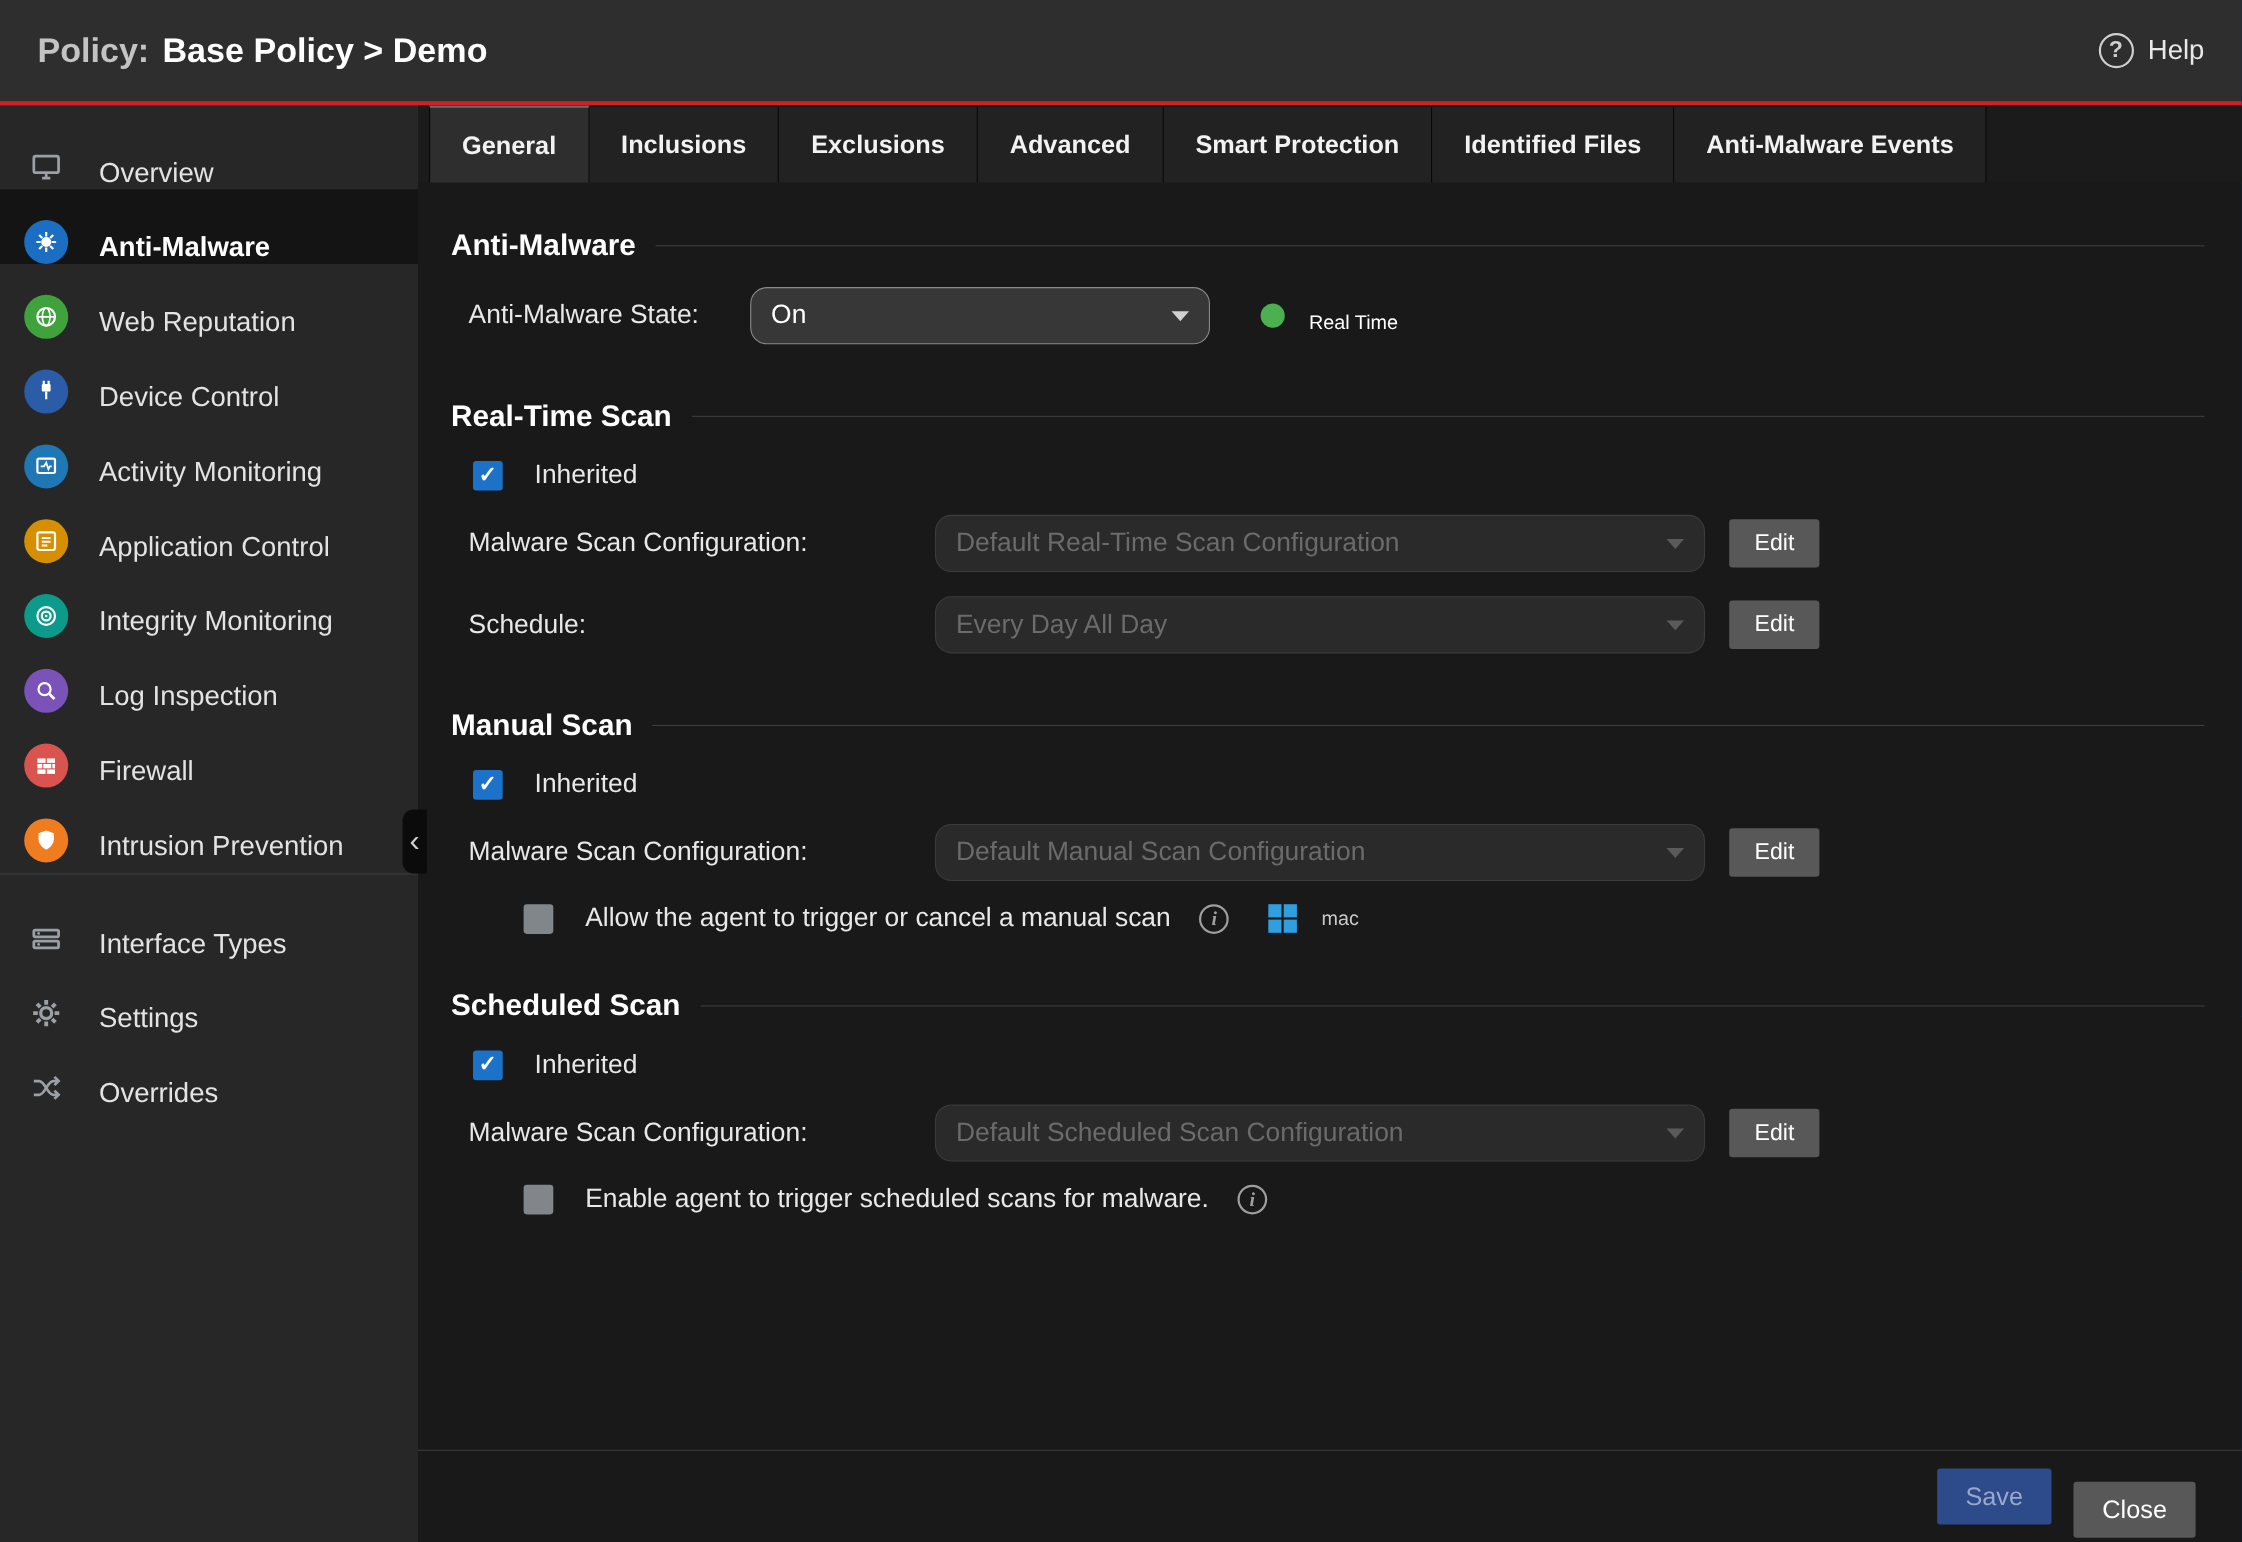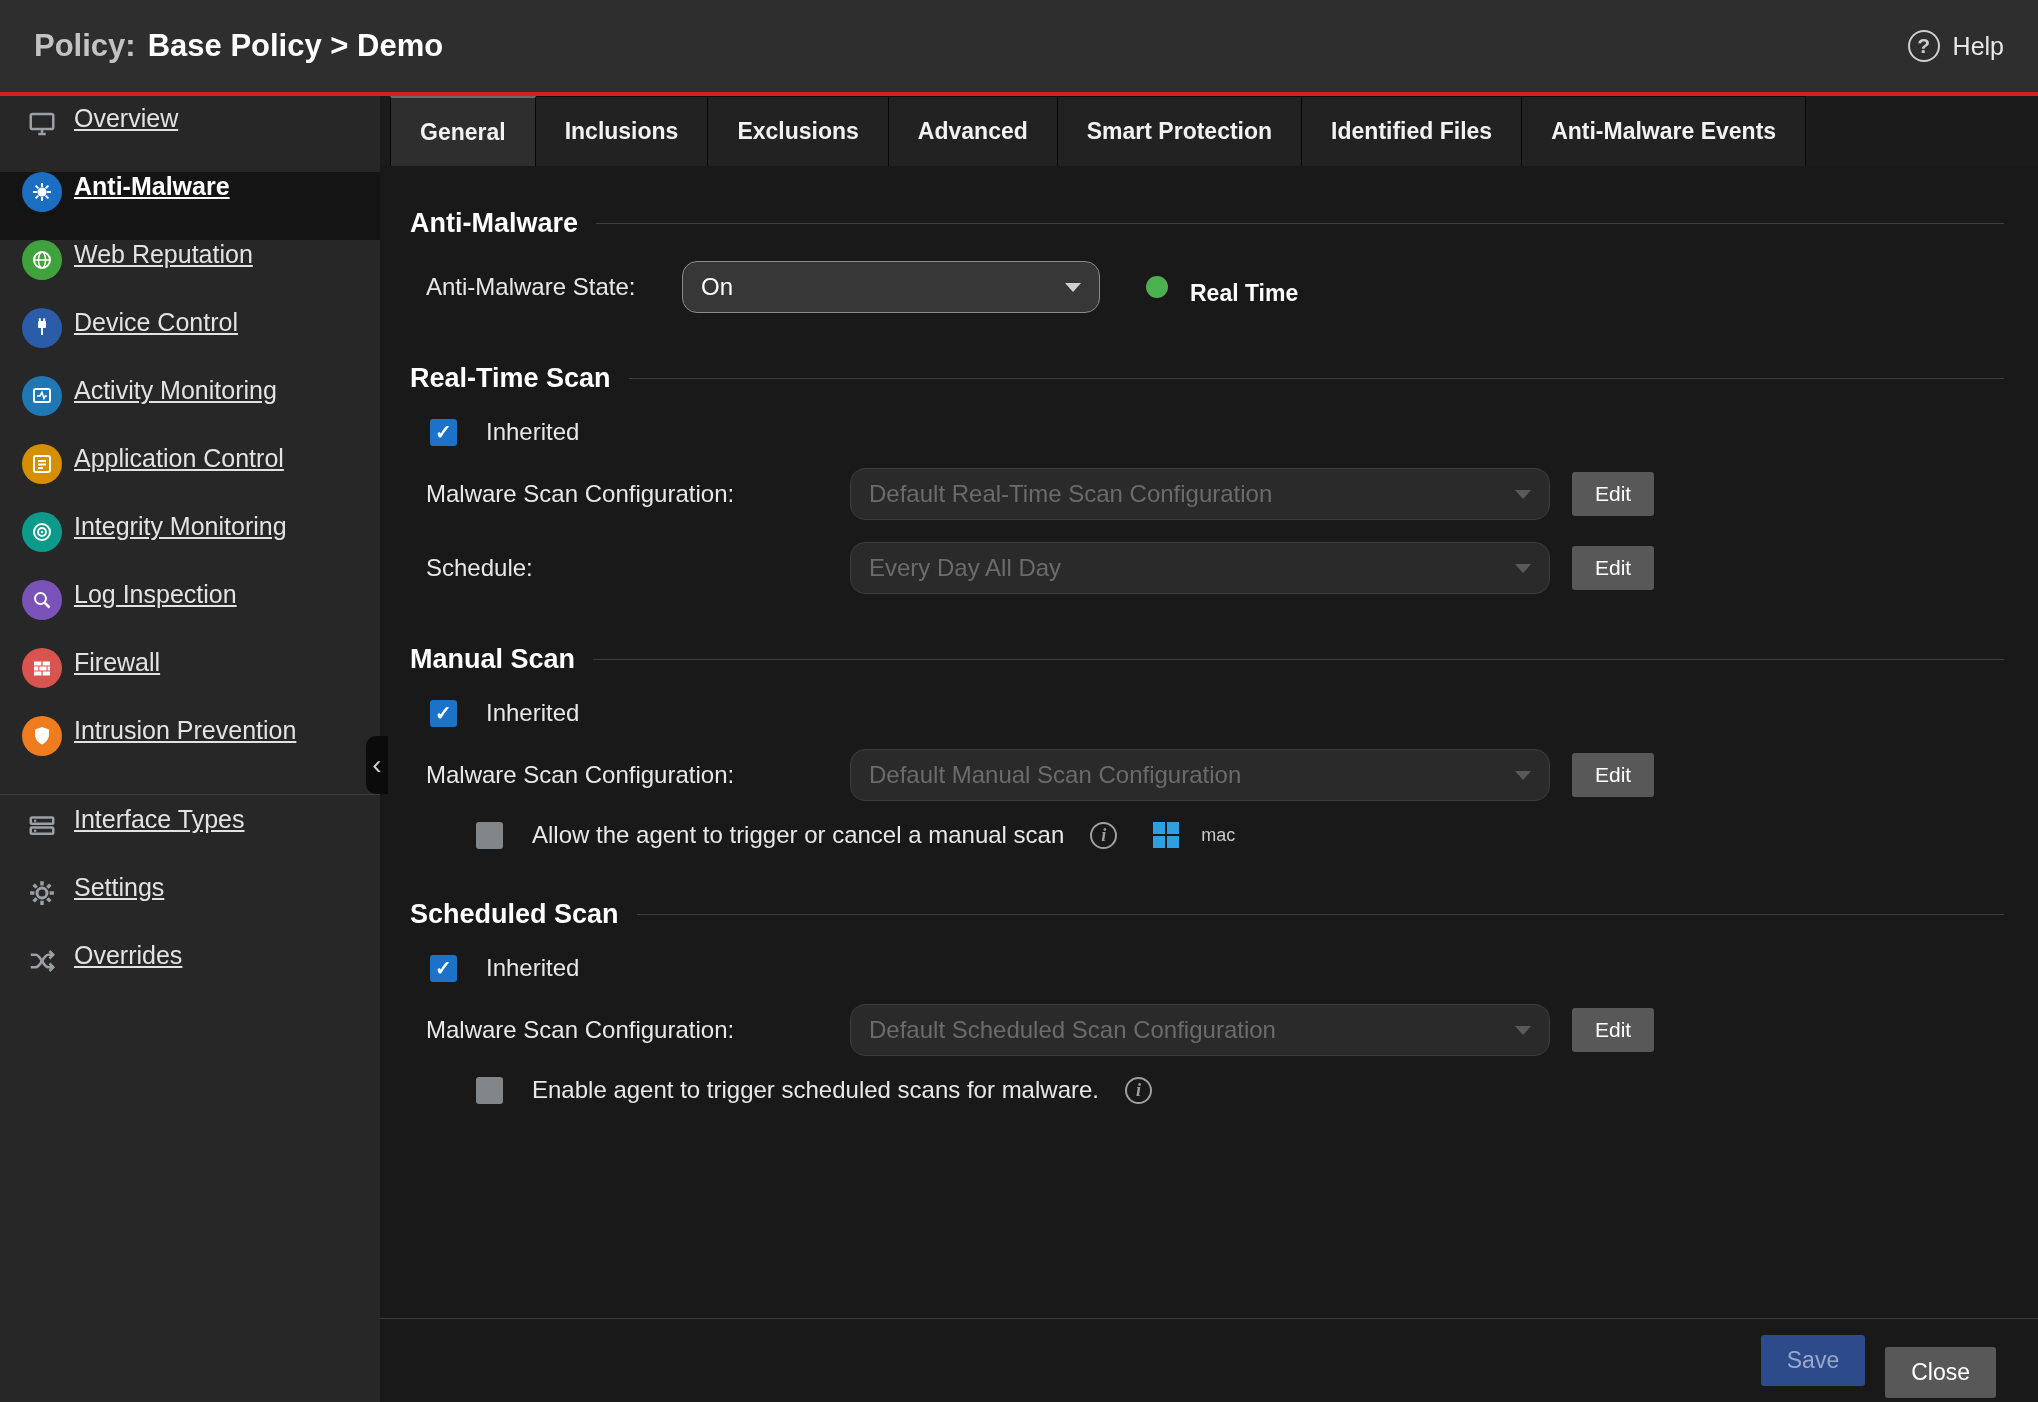--- a/index.html
+++ b/index.html
@@ -13,21 +13,21 @@
   .title .prefix { color:#c3c3c3; margin-right:12px; }
   .help { display:flex; align-items:center; gap:13px; color:#e8e8e8; font-size:25px; cursor:pointer; }
   .help-icon { width:32px; height:32px; border:2px solid #cfcfcf; border-radius:50%; color:#cfcfcf; display:flex; align-items:center; justify-content:center; font-size:21px; font-weight:bold; }
   .red-rule { height:4px; flex:none; }
 
   
   .bodyrow { flex:1; display:flex; min-height:0; }
 
   
   .sidebar { width:380px; background:#272727; padding-top:8px; position:relative; flex:none; }
-  .nav-item { height:68px; display:flex; align-items:flex-start; gap:12px; padding:0 22px; color:#e3e3e3; font-size:25px; cursor:pointer;text-decoration:underline; }
+  .nav-item { height:68px; display:flex; align-items:flex-end; gap:28px; padding:0 22px; color:#e3e3e3; font-size:25px; cursor:pointer; }
   .nav-item.selected { background:#141414; color:#ffffff; font-weight:bold; }
   .nav-icon { width:40px; height:40px; border-radius:50%; display:flex; align-items:center; justify-content:center; flex:none; }
   .nav-icon.plain { border-radius:0; }
   .nav-icon svg { display:block; }
   .nav-divider { height:1px; background:#3f3f3f; margin:10px 0; }
   .collapse-handle { position:absolute; right:-8px; top:640px; width:22px; height:58px; background:#0b0b0b; border-radius:10px 0 0 10px; display:flex; align-items:center; justify-content:center; color:#cfcfcf; font-size:28px; z-index:6; cursor:pointer; }
 
   
   .main { flex:1; display:flex; flex-direction:column; min-width:0; background:#191919; }
   .tabbar { height:70px; display:flex; padding-left:10px; background:#1b1b1b; flex:none; }
@@ -49,21 +49,21 @@
   .select { height:52px; display:flex; align-items:center; justify-content:space-between; padding:0 18px; border-radius:15px; }
   .select.enabled { width:418px; background:#373737; border:1px solid #8a8a8a; color:#ffffff; cursor:pointer; }
   .select.disabled { width:700px; background:#2a2a2a; border:1px solid #3c3c3c; color:#6b6b6b; }
   .select .val { font-size:24px; overflow:hidden; white-space:nowrap; }
   .caret { width:0; height:0; border-left:8px solid transparent; border-right:8px solid transparent; border-top:9px solid #d0d0d0; flex:none; margin-left:12px; }
   .select.disabled .caret { border-top-color:#5a5a5a; }
 
   .edit-btn { margin-left:22px; background:#585858; color:#ffffff; font-size:21px; border:none; border-radius:3px; padding:10px 23px; cursor:pointer; font-family:inherit; }
 
   .status-dot { width:22px; height:22px; border-radius:50%; margin-left:46px; flex:none; }
-  .status-text { margin-left:22px; font-size:23px; font-weight:bold; color:#ffffff;margin-top:12px; }
+  .status-text { margin-left:22px; font-size:18px; font-weight:normal; color:#ffffff;margin-top:12px; }
 
   .check-row { display:flex; align-items:center; margin:24px 0 0 20px; }
   .check-row.sub { margin-left:66px; margin-top:20px; }
   .cb { width:27px; height:27px; border-radius:3px; display:flex; align-items:center; justify-content:center; flex:none; cursor:pointer; }
   .cb.unchecked { background:#81868b; }
   .cb .tick { color:#ffffff; font-size:20px; font-weight:bold; line-height:1; }
   .cb-label { margin-left:29px; font-size:24px; color:#e8e8e8; }
   .info-i { margin-left:26px; width:27px; height:27px; border-radius:50%; border:2px solid #9f9f9f; color:#9f9f9f; display:flex; align-items:center; justify-content:center; font-family:"Liberation Serif", serif; font-style:italic; font-size:18px; font-weight:bold; flex:none; cursor:pointer; }
   .win-logo { margin-left:36px; display:grid; grid-template-columns:12px 12px; grid-template-rows:12px 12px; gap:2px; flex:none; }
   .mac-label { margin-left:22px; font-size:18px; color:#c9c9c9; }

